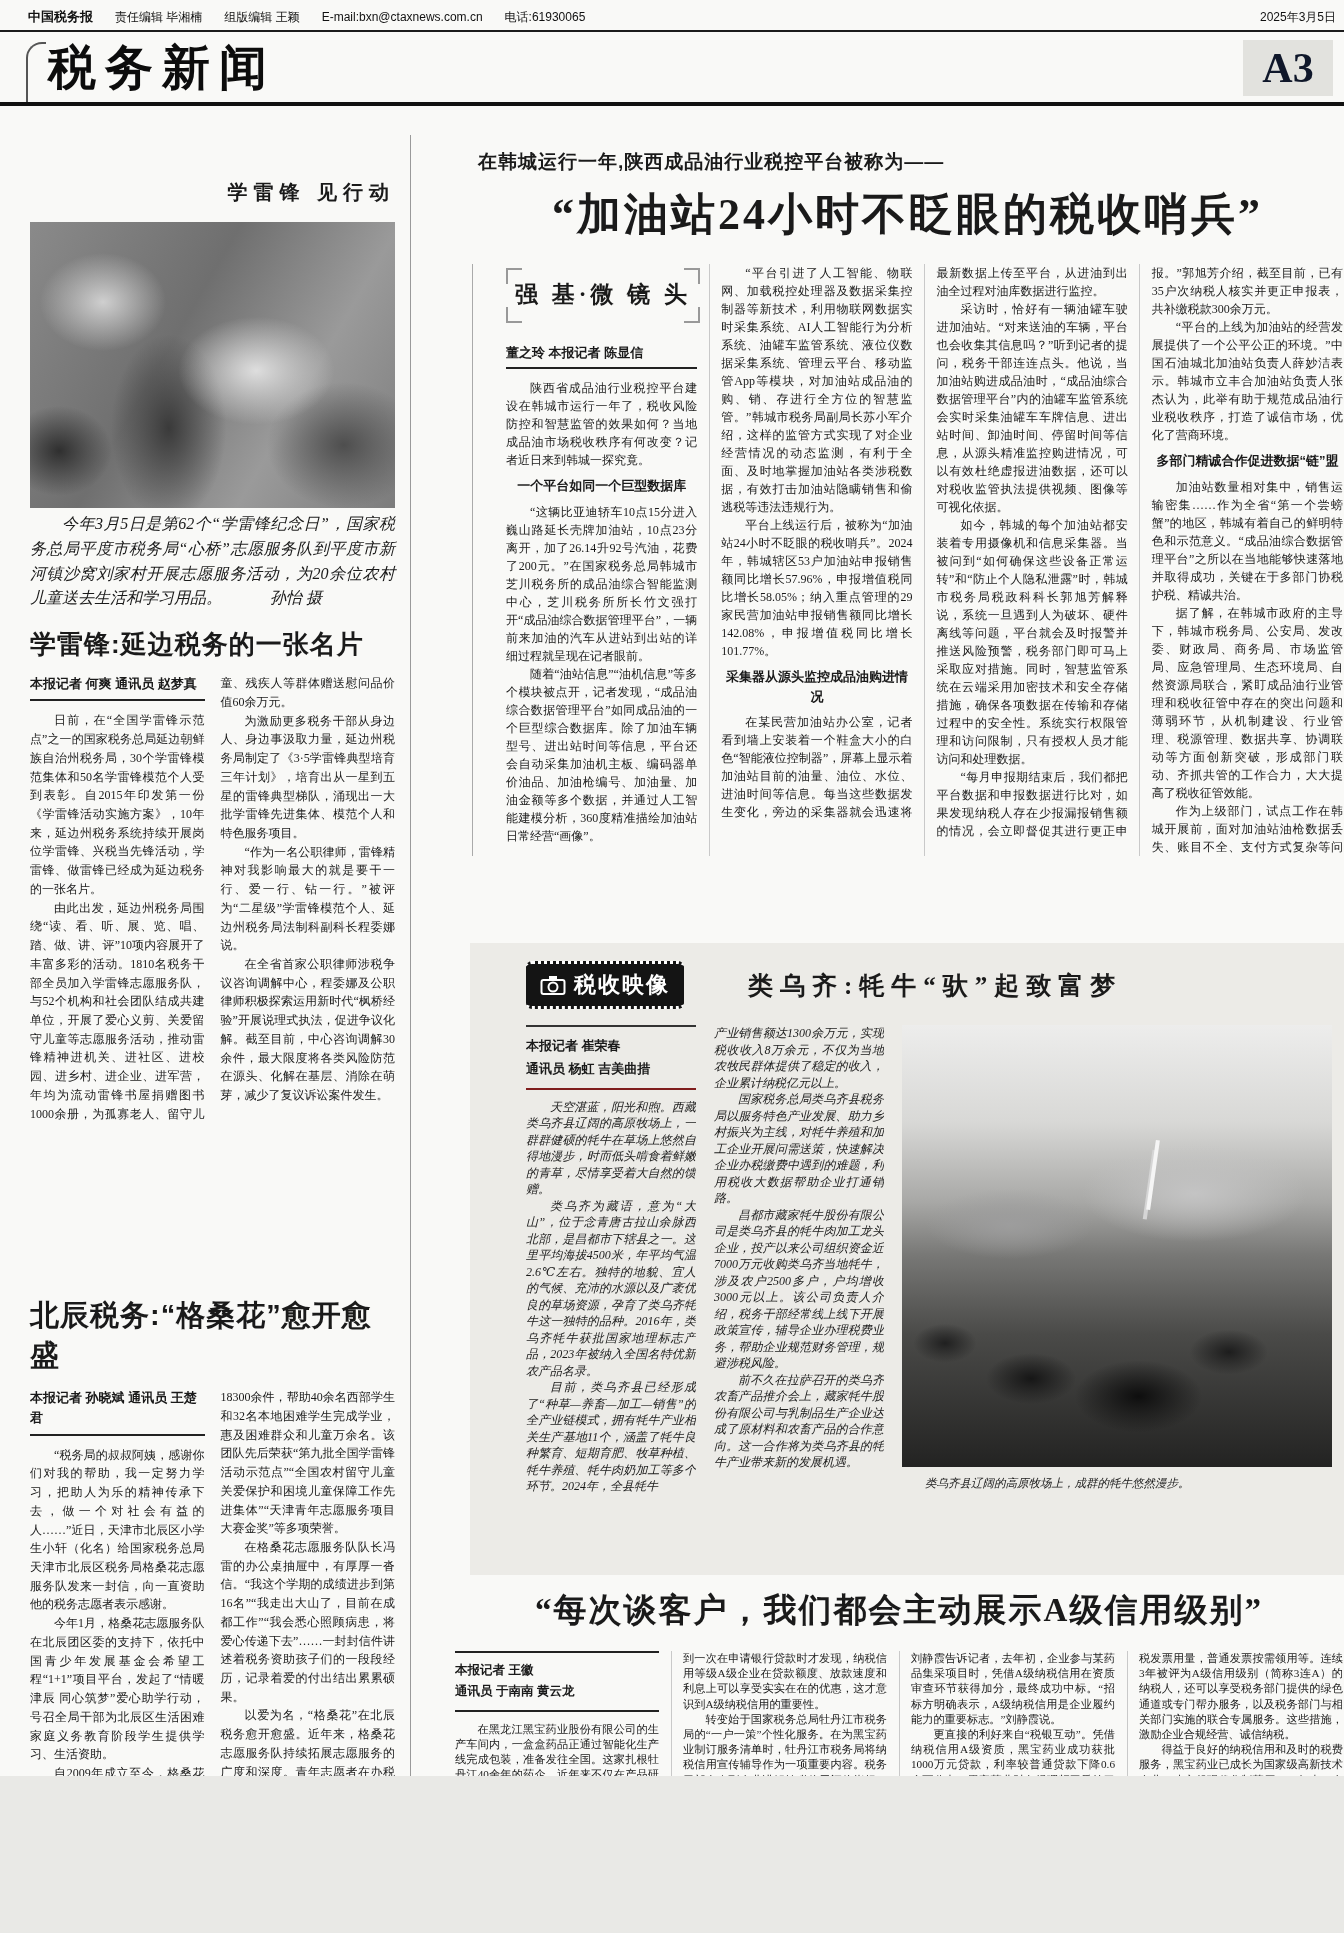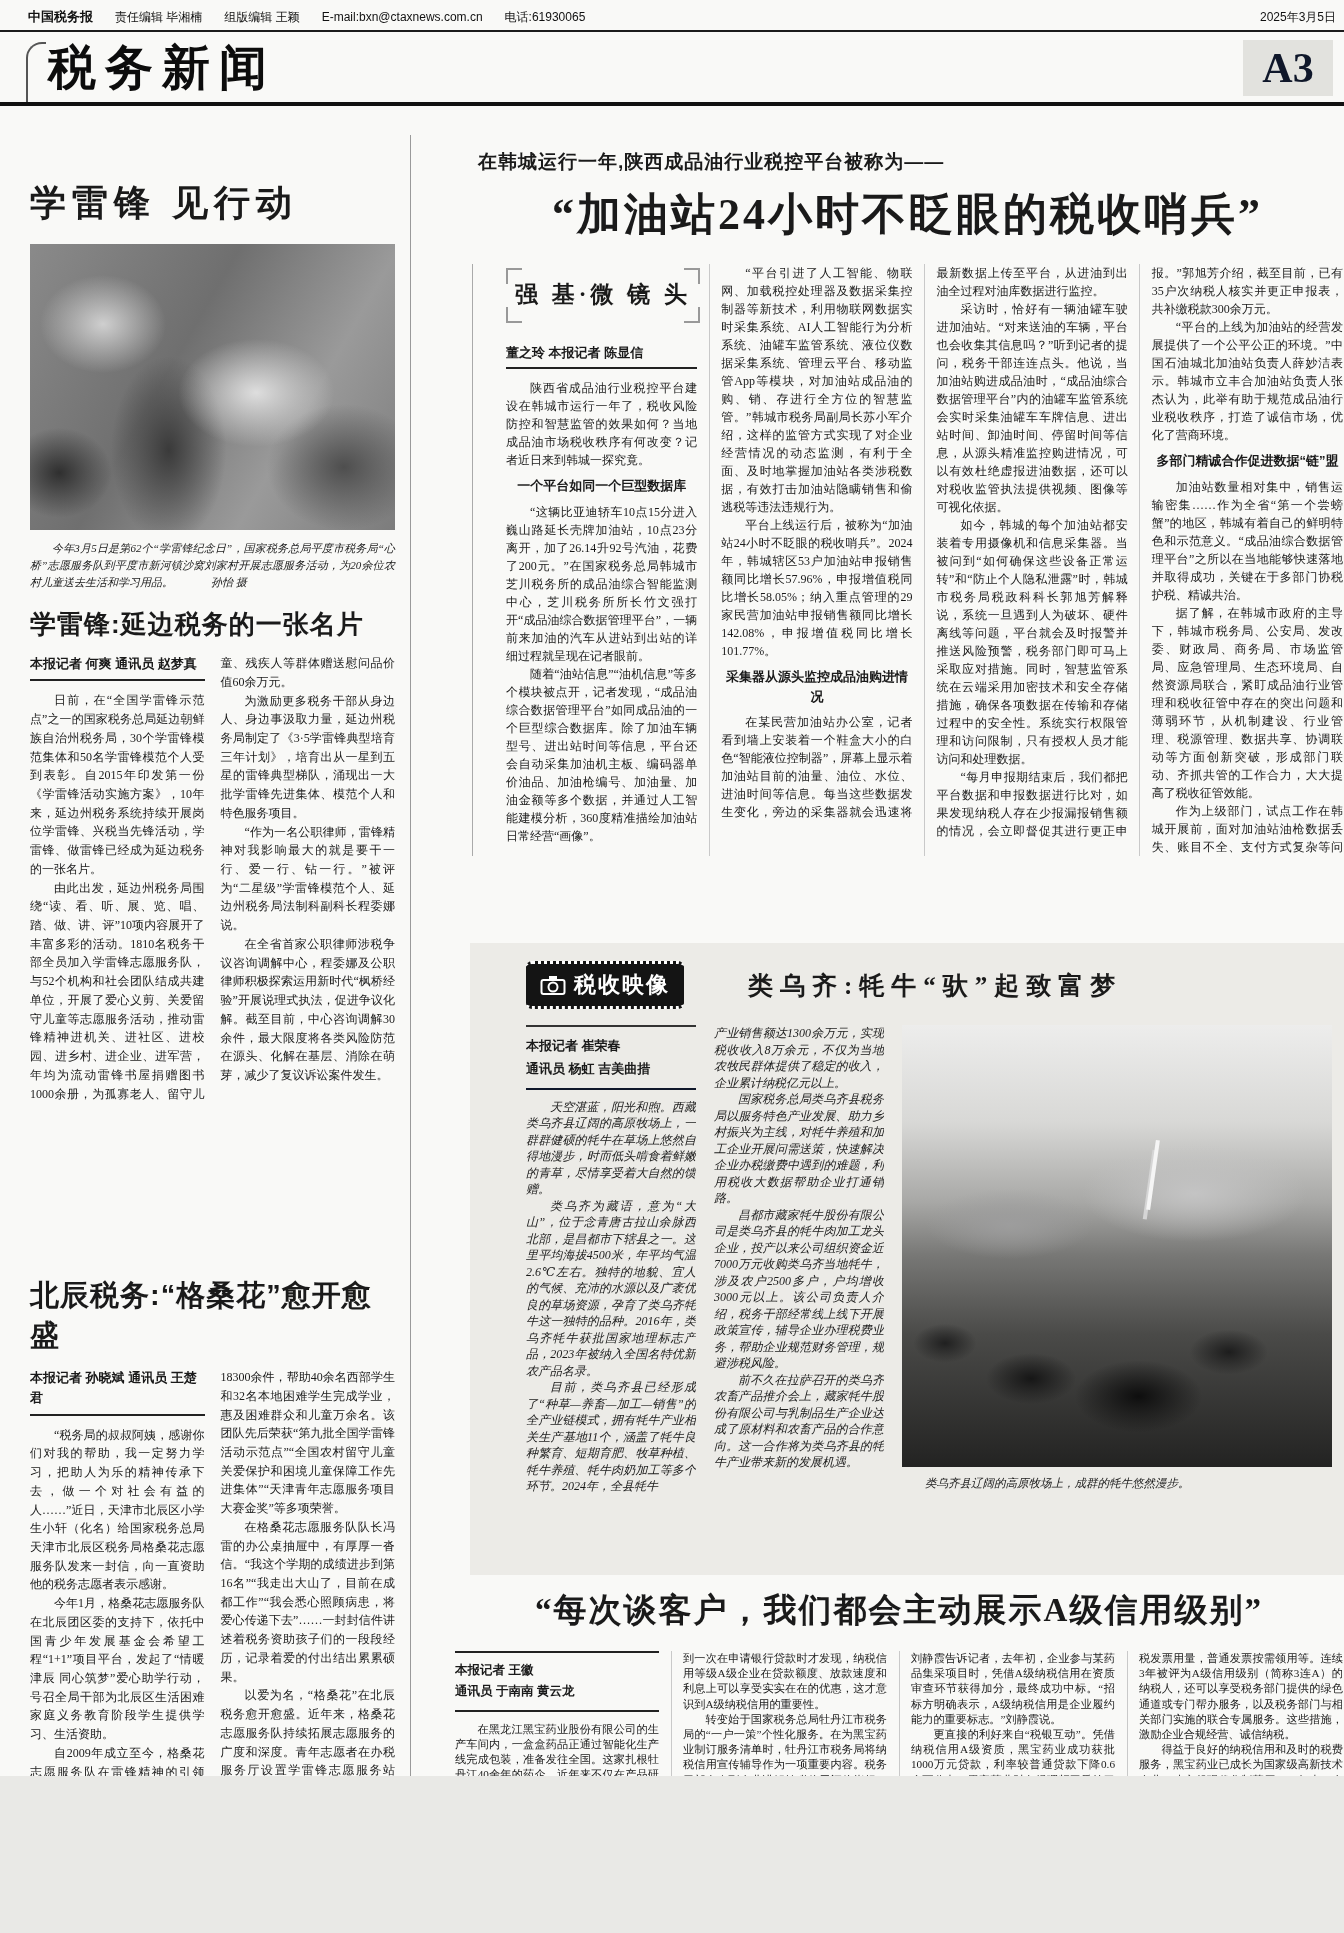--- a/index.html
+++ b/index.html
@@ -25,31 +25,31 @@
   h4{margin:7px 0;font-family:"Liberation Sans","DejaVu Sans",sans-serif;font-size:13px;font-weight:bold;
      text-align:center;text-indent:0;}
   .byline{font-family:"Liberation Sans","DejaVu Sans",sans-serif;font-weight:bold;font-size:13px;
           border-bottom:2px solid #222;padding-bottom:5px;margin-bottom:10px;}
   .byline-box{font-family:"Liberation Sans","DejaVu Sans",sans-serif;font-weight:bold;font-size:13px;
           border-top:2px solid #222;border-bottom:2px solid #222;padding:7px 0;margin-bottom:10px;
           line-height:1.7;break-inside:avoid;}
   .cont{text-indent:0;}
   
   .leftcol{position:absolute;left:30px;top:135px;width:365px;}
-  .lead-title{margin:44px 0 0;text-align:left;font-family:"Liberation Sans","DejaVu Sans",sans-serif;
-              font-size:36px;font-weight:900;letter-spacing:6px;}
+  .lead-title{margin:44px 0 0;text-align:right;font-family:"Liberation Sans","DejaVu Sans",sans-serif;
+              font-size:20px;font-weight:900;letter-spacing:6px;}
   .photo{width:100%;}
   .lead-photo{margin-top:16px;height:286px;background:
       radial-gradient(90px 70px at 20% 28%,#cfcfcf,transparent 70%),
       radial-gradient(130px 90px at 62% 52%,#dedede,transparent 60%),
       radial-gradient(80px 130px at 38% 72%,#3a3a3a,transparent 72%),
       radial-gradient(110px 90px at 86% 78%,#4e4e4e,transparent 70%),
       radial-gradient(70px 60px at 8% 80%,#2f2f2f,transparent 75%),
       linear-gradient(120deg,#8a8a8a,#6f6f6f 40%,#9a9a9a 70%,#7c7c7c);}
-  .caption{margin-top:10px;font-style:italic;font-size:11px;line-height:1.55;}
+  .caption{margin-top:4px;font-style:italic;font-size:16px;line-height:1.55;}
   .credit{display:inline-block;margin-left:16px;font-style:italic;}
   .a-head{margin:16px 0 12px;font-family:"Liberation Sans","DejaVu Sans",sans-serif;
           font-weight:900;letter-spacing:1px;}
   .a1-head{font-size:26px;}
   .a2-head{font-size:29px;margin-top:22px;}
   .two-col{column-count:2;column-gap:16px;font-size:12px;line-height:1.56;height:600px;overflow:hidden;}
   .two-col.second{height:540px;}
   .vline{position:absolute;left:410px;top:135px;height:1760px;width:1px;background:#9a9a9a;}
   
   .main{position:absolute;left:472px;top:135px;width:871px;}
@@ -72,21 +72,21 @@
            background:#ecebe7;overflow:hidden;}
   .f-head{display:flex;align-items:center;gap:64px;padding:18px 0 0 56px;}
   .f-badge{display:flex;align-items:center;gap:8px;background:#141414;color:#fff;border-radius:6px;
            padding:6px 14px;border-top:3px dotted #fff;border-bottom:3px dotted #fff;}
   .f-badge span{font-size:22px;font-weight:bold;letter-spacing:2px;font-family:"Liberation Sans",sans-serif;}
   .f-headline{margin:0;font-size:25px;font-weight:900;letter-spacing:7px;
               font-family:"Liberation Serif",serif;}
   .f-row{display:flex;gap:18px;padding:16px 12px 0 56px;}
   .f-col{width:170px;flex:0 0 170px;font-size:12px;line-height:16.5px;overflow:hidden;height:530px;}
   .f-col p{font-style:italic;}
-  .f-byline{border-top:2px solid #333;border-bottom:2px solid #0f172a;padding:7px 0;margin-bottom:9px;
+  .f-byline{border-top:2px solid #333;border-bottom:2px solid #7f1d1d;padding:7px 0;margin-bottom:9px;
             font-family:"Liberation Sans",sans-serif;font-weight:bold;font-size:13px;line-height:1.8;}
   .f-photo-wrap{flex:1;}
   .yak-photo{height:442px;position:relative;background:
       radial-gradient(60px 34px at 30% 80%,#161616,transparent 75%),
       radial-gradient(85px 48px at 55% 84%,#0e0e0e,transparent 75%),
       radial-gradient(52px 30px at 76% 74%,#1d1d1d,transparent 75%),
       radial-gradient(42px 26px at 10% 72%,#202020,transparent 75%),
       radial-gradient(160px 70px at 68% 38%,#c4c4c4,transparent 70%),
       radial-gradient(120px 50px at 25% 45%,#9d9d9d,transparent 70%),
       linear-gradient(#ededec 0%,#d8d8d6 22%,#a8a8a6 40%,#787876 52%,#4a4a48 70%,#232322 100%);}

